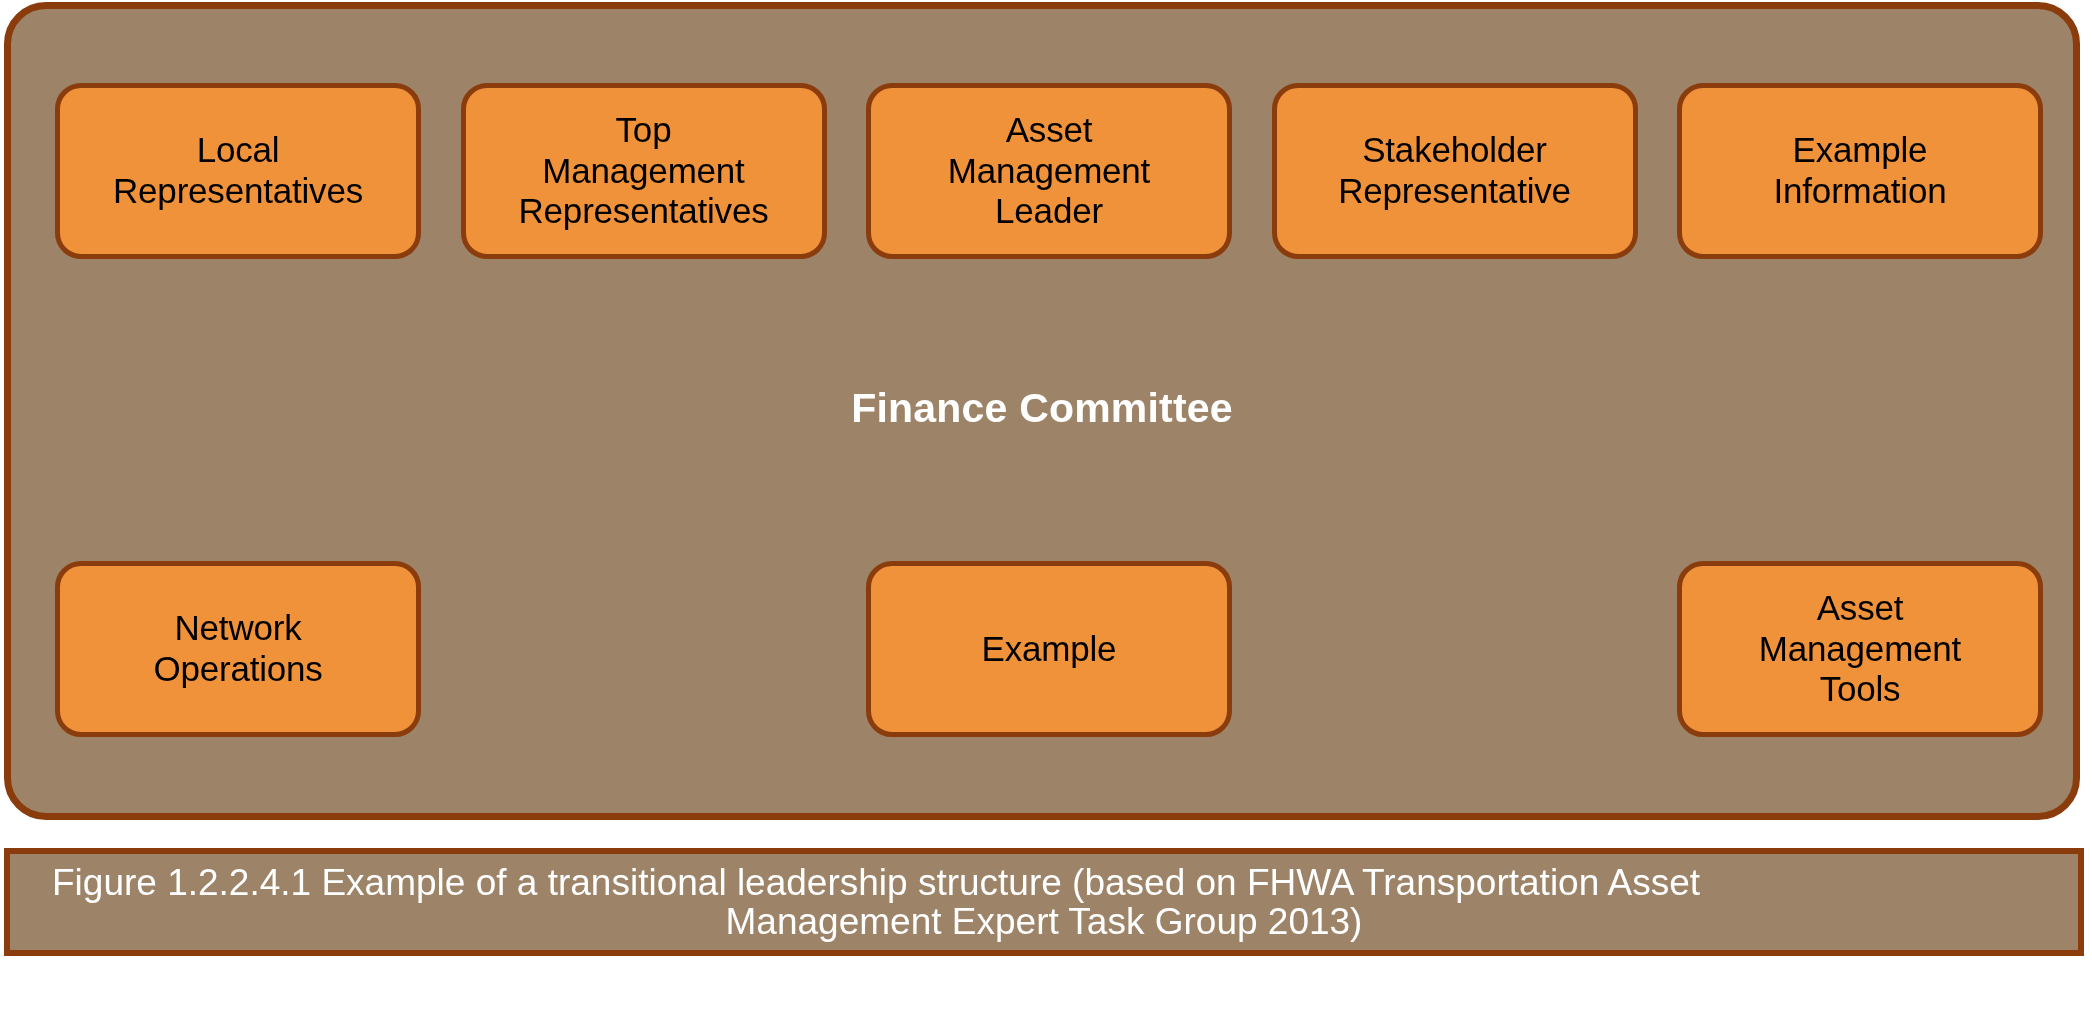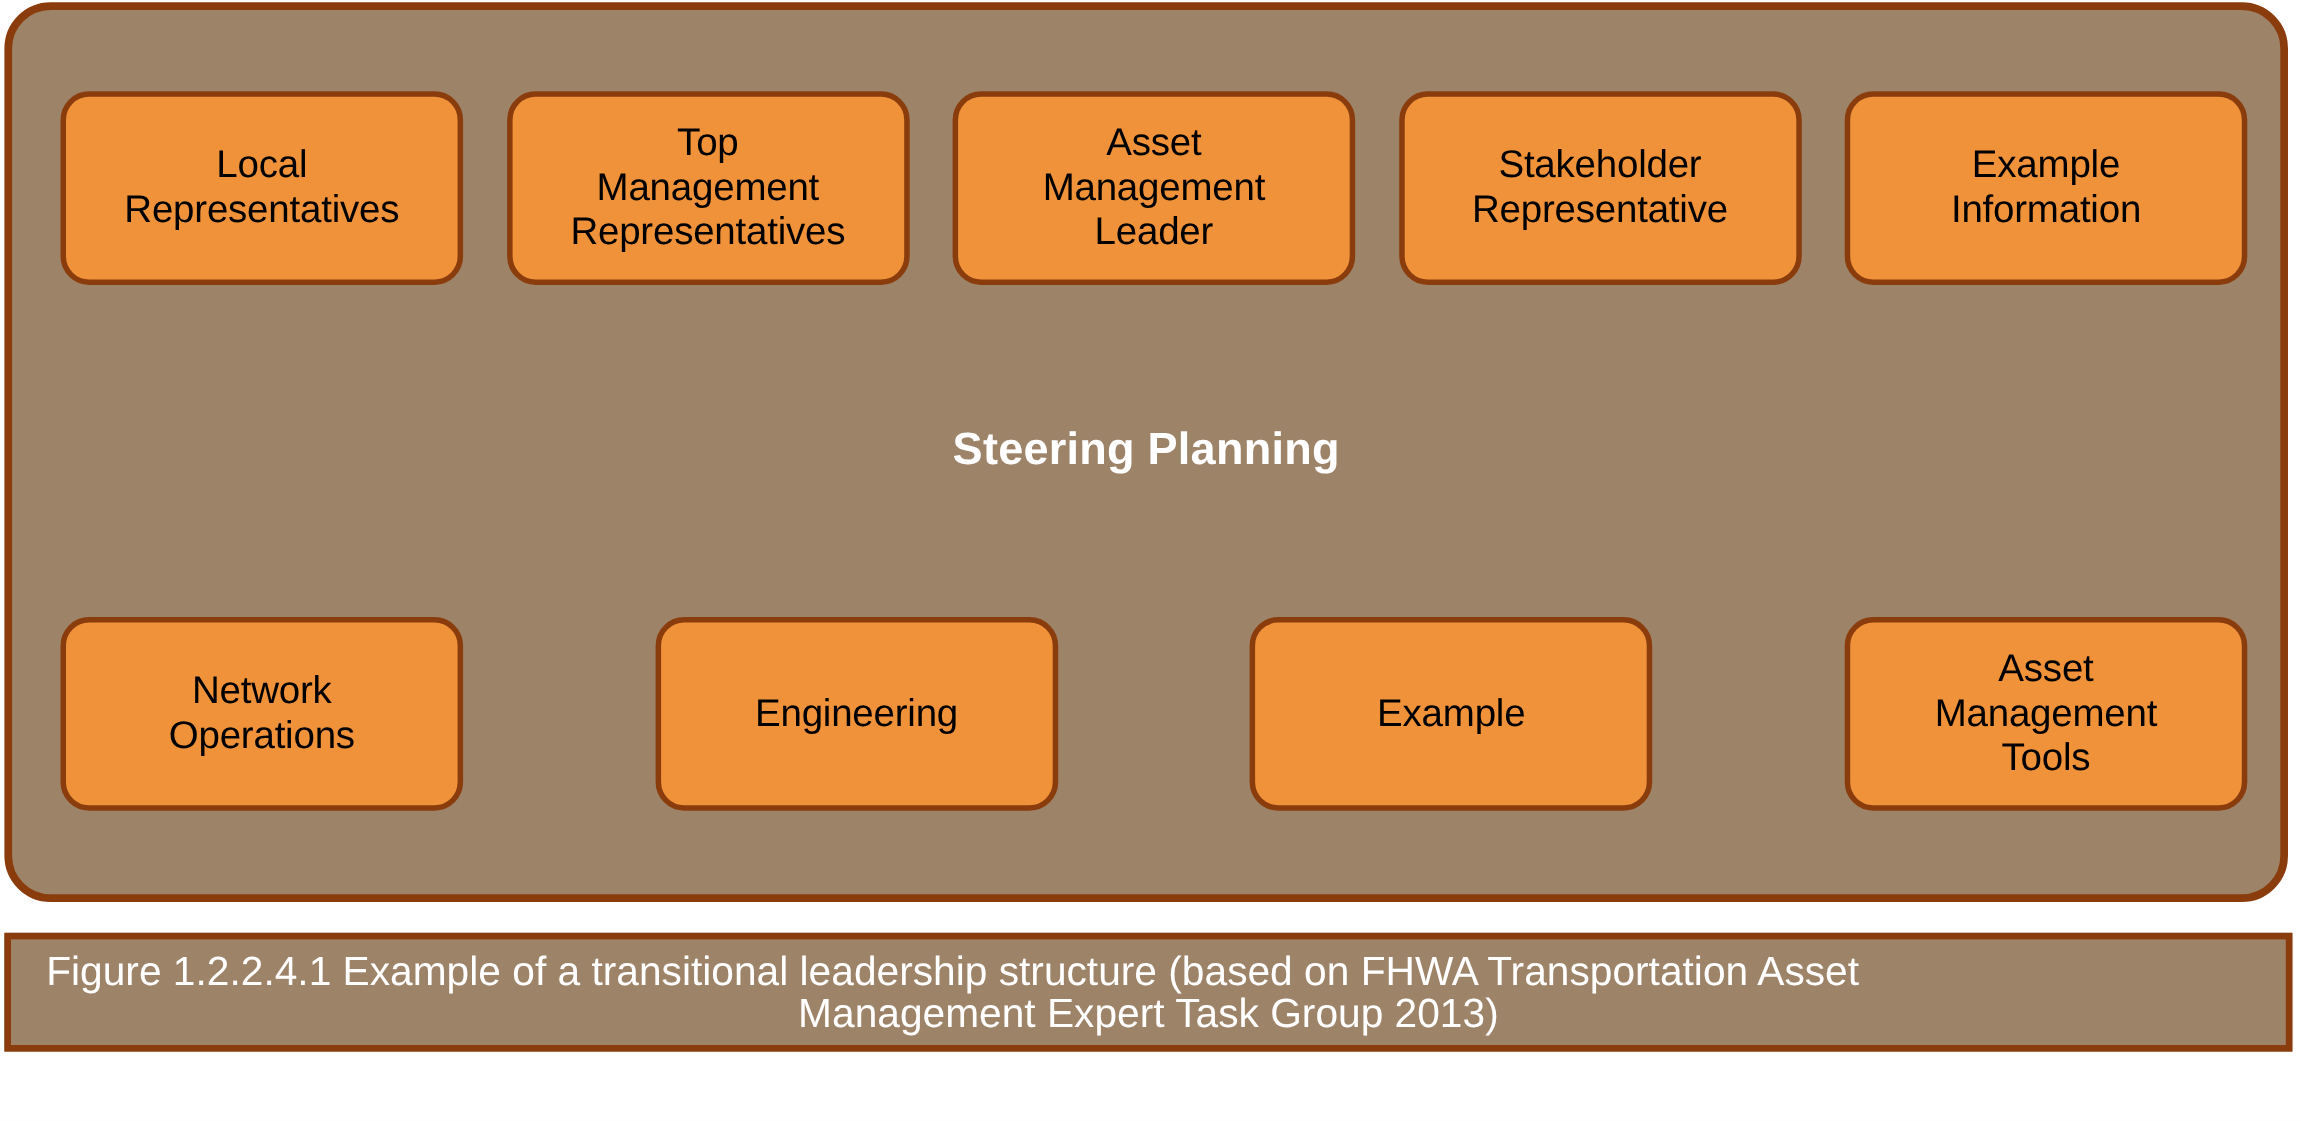--- a/index.html
+++ b/index.html
@@ -89,21 +89,21 @@
     top: 848px;
     width: 2080px;
     height: 108px;
     box-sizing: border-box;
     background: #9d8468;
     border: 6px solid #8a3c0c;
     display: flex;
     flex-direction: column;
     align-items: center;
     justify-content: center;
-    padding: 2px 14px;
+    padding: 2px 24px;
   }
   .caption-line {
     color: #ffffff;
     font-size: 37px;
     line-height: 1.06;
     text-align: left;
     white-space: nowrap;
   }
   .caption-line-1 { align-self: stretch; text-align: left; padding-left: 18px; }
   .caption-line-2 { align-self: center; }
@@ -133,29 +133,26 @@
       <div class="member-box">
         <span class="member-label">Stakeholder
 Representative</span>
       </div>
       <div class="member-box">
         <span class="member-label">Example
 Information</span>
       </div>
     </div>
 
-    <div class="sc-title">Steering Planning</div>
+    <div class="sc-title">Finance Committee</div>
 
     <div class="row row-bottom">
       <div class="member-box">
         <span class="member-label">Network
 Operations</span>
-      </div>
-      <div class="member-box">
-        <span class="member-label">Engineering</span>
       </div>
       <div class="member-box">
         <span class="member-label">Example</span>
       </div>
       <div class="member-box">
         <span class="member-label">Asset
 Management
 Tools</span>
       </div>
     </div>

